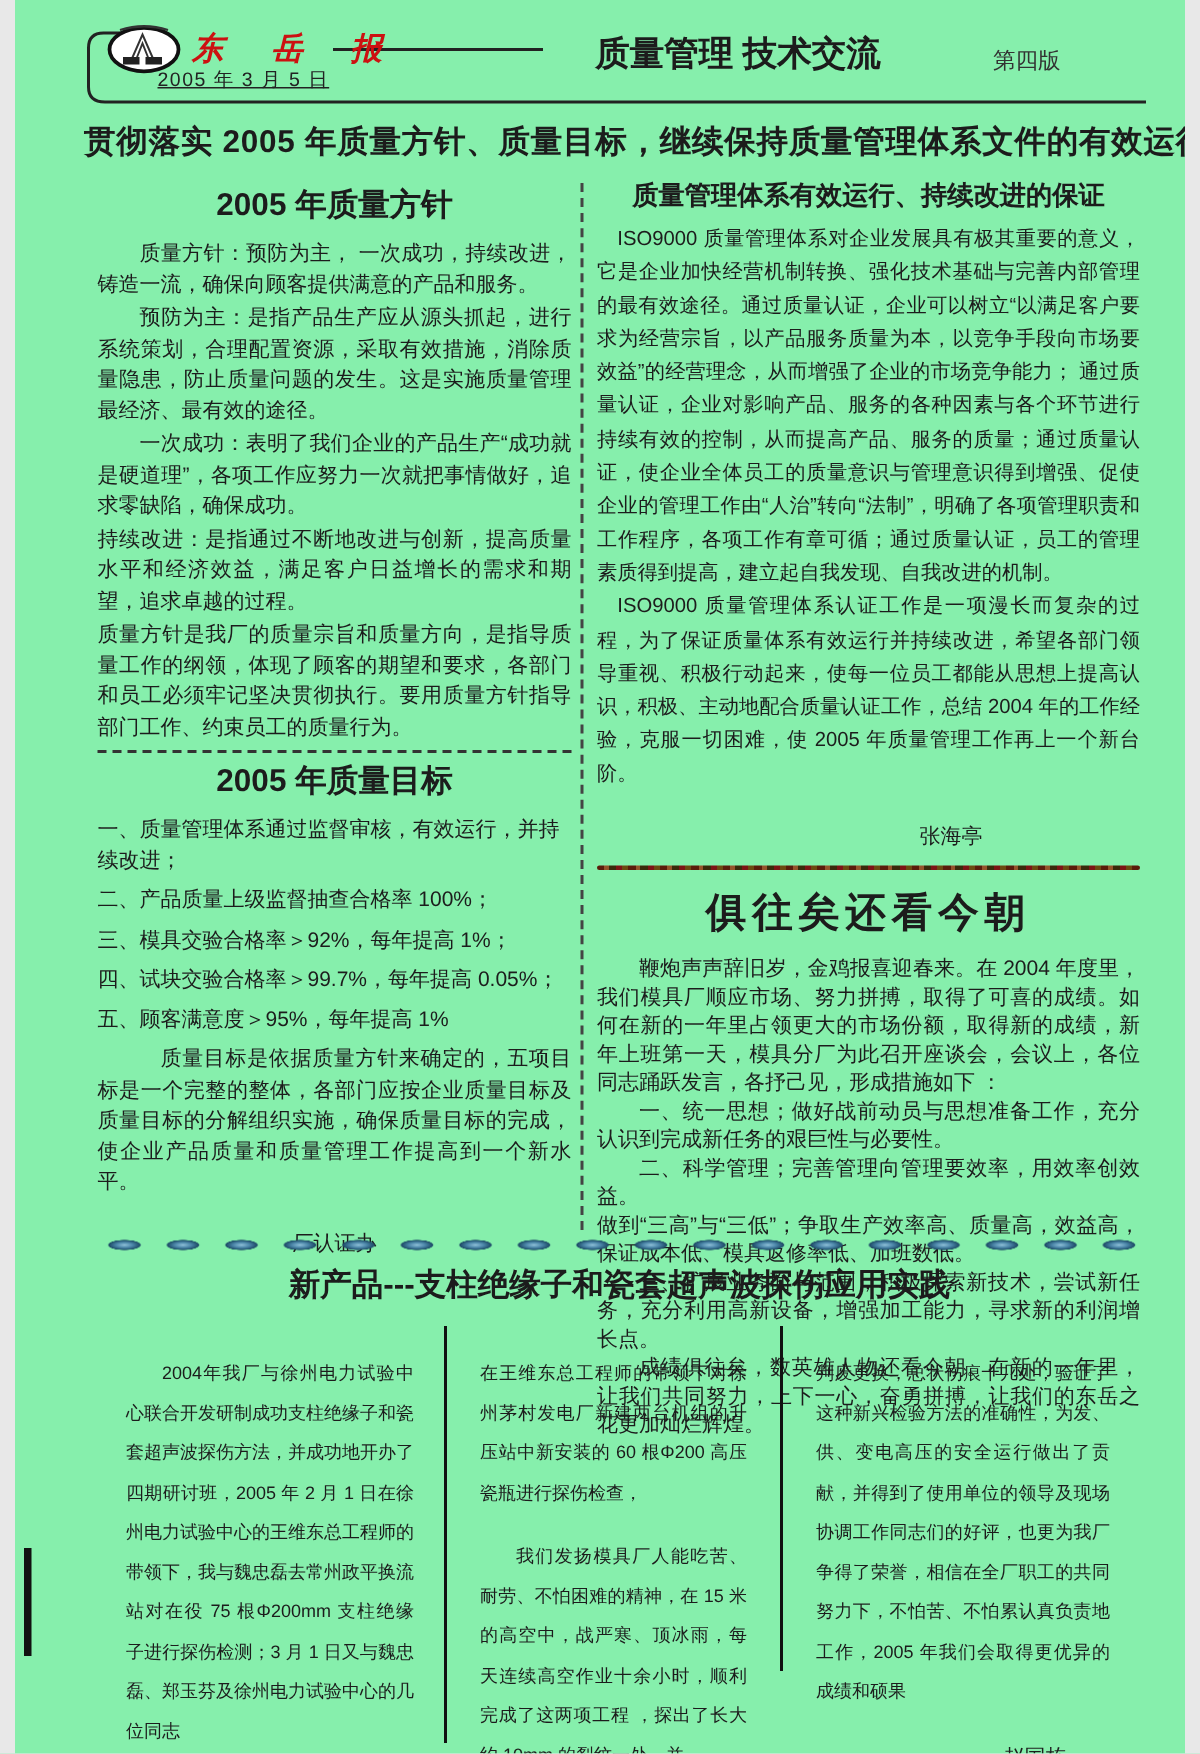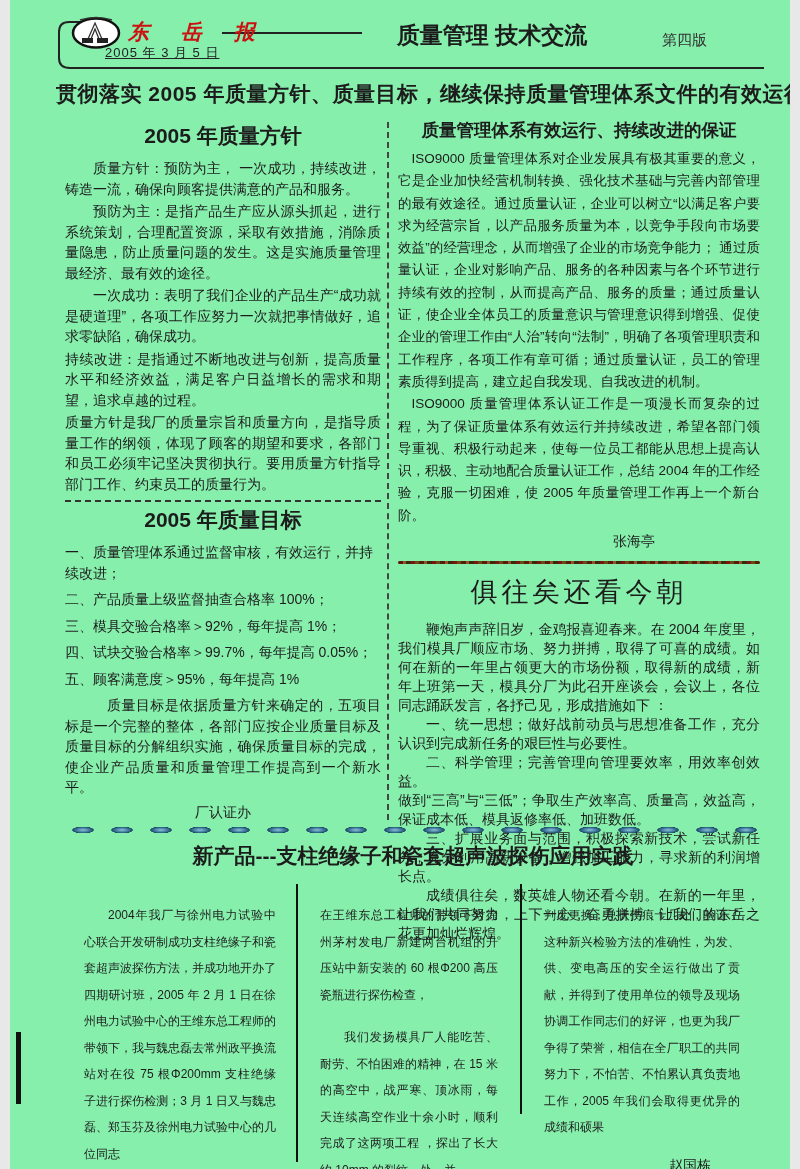--- a/index.html
+++ b/index.html
@@ -25,30 +25,30 @@
     border-left:2px dashed #444;}
   .right-col{position:absolute;left:388px;top:116px;width:362px;}
   .col-title{font-size:21px;font-weight:bold;text-align:center;margin:4px 0 8px 0;}
   .left-col p{font-size:14px;line-height:20.5px;text-align:justify;margin:0 0 2px 0;}
   .goal-item{font-size:14px;line-height:20.5px;margin:0 0 6px 0;}
   .ind0{text-indent:0;}
   .ind1{text-indent:1em;}
   .ind2{text-indent:2em;}
   .ind3{text-indent:3em;}
   .dash-divider{border-top:2px dashed #333;margin:6px 0 4px 0;}
-  .byline{font-size:14px;margin-top:6px;}
+  .byline{font-size:14px;margin-top:22px;}
   .byline.center{text-align:center;}
   .byline.r1{text-align:right;padding-right:105px;}
   .byline.r2{text-align:right;padding-right:122px;}
   .byline.r3{text-align:right;padding-right:45px;}
   .rc-title-sm{font-size:17.5px;font-weight:bold;text-align:center;margin:2px 0 6px 0;}
   .rc-art1 p{font-size:13.5px;line-height:22.3px;text-align:justify;margin:0;}
   .wavy-divider{height:3px;margin:10px 0 6px 0;border-radius:2px;
     background:repeating-linear-gradient(90deg,#5a1c0a 0 5px,#94542a 5px 8px,#3a2a0a 8px 13px,#7c1414 13px 17px,#6b4a10 17px 21px);}
-  .rc-title-lg{font-size:27px;font-weight:normal;text-align:center;margin:10px 0 10px 0;letter-spacing:4px;}
+  .rc-title-lg{font-size:27px;font-weight:bold;text-align:center;margin:10px 0 10px 0;letter-spacing:4px;}
   .rc-art2 p{font-size:14px;line-height:19px;text-align:justify;margin:0;}
   
   .chain-divider{position:absolute;left:54px;top:823px;width:698px;height:14px;
     background-image:radial-gradient(ellipse 16px 5px at 19px 7px,#8fc0d8 0%,#4a85a8 35%,#1d4a66 65%,rgba(0,0,0,0) 70%);
     background-size:39px 14px;background-repeat:repeat-x;}
   .bottom-title{position:absolute;left:55px;top:842px;width:696px;font-size:21px;
     font-weight:bold;text-align:center;white-space:nowrap;}
   .bcol{position:absolute;top:886px;}
   .bcol p{font-size:12px;line-height:26.5px;text-align:justify;margin:16px;}
   .bcol1{left:58px;width:224px;}

